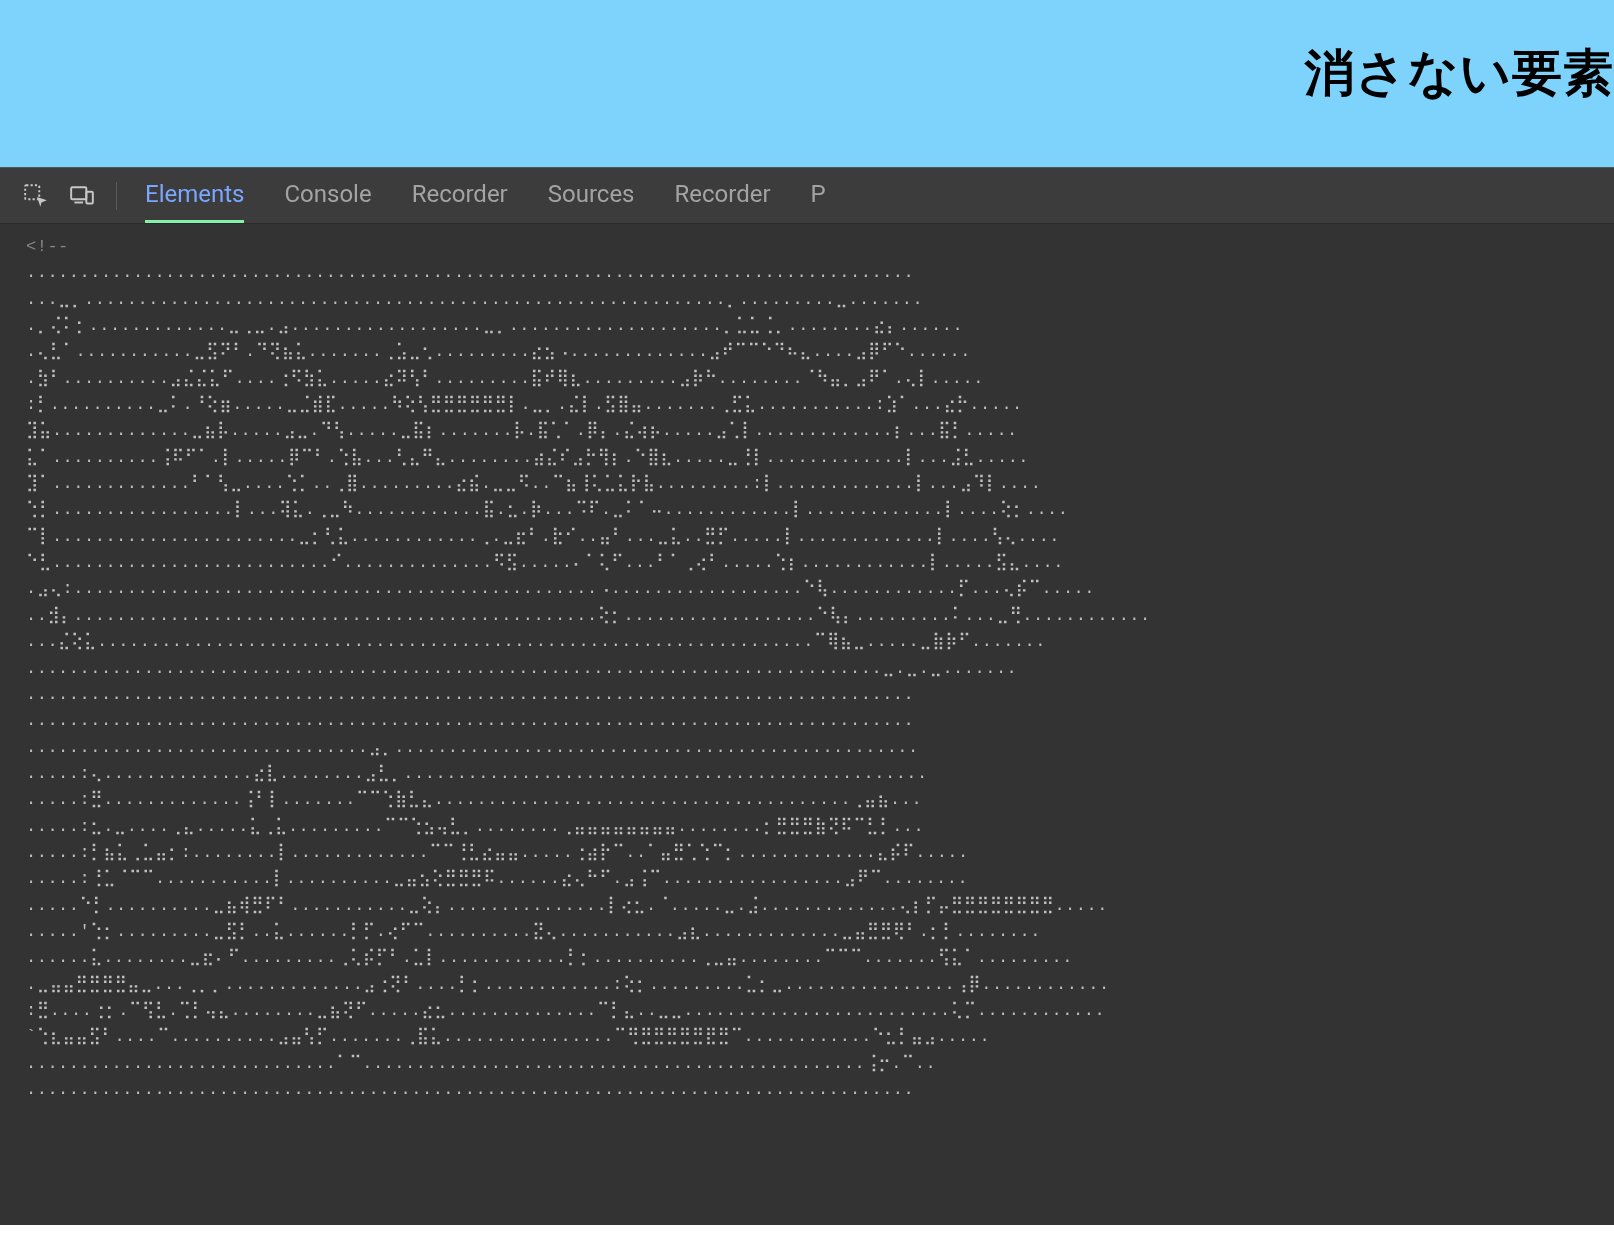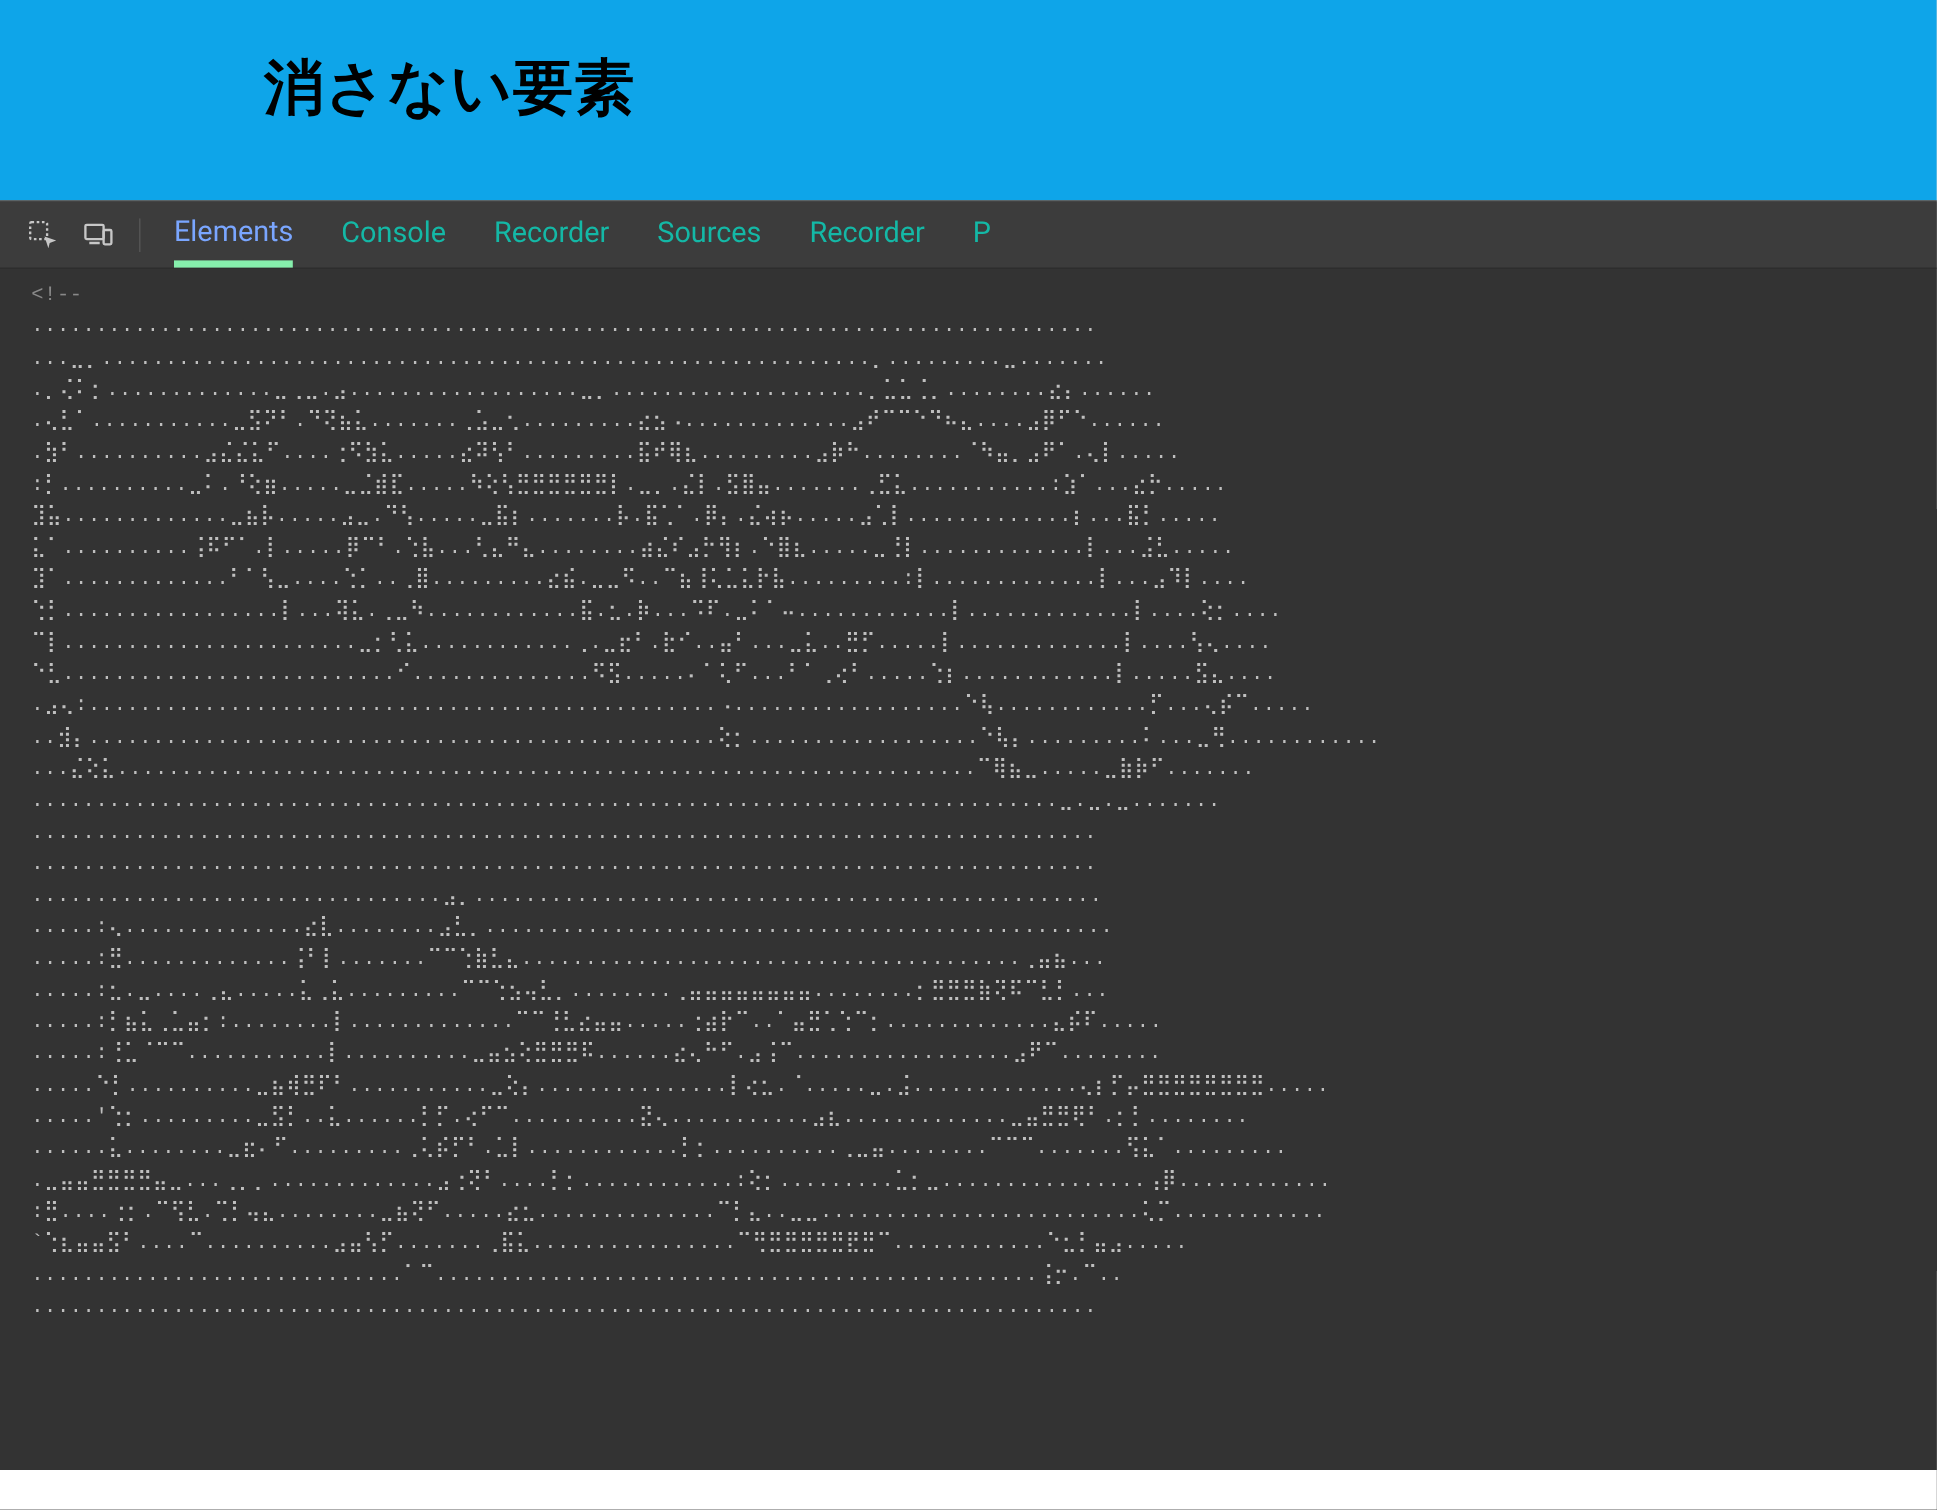--- a/index.html
+++ b/index.html
@@ -8,22 +8,23 @@
       box-sizing: border-box;
     }
     body {
       font-family: -apple-system, BlinkMacSystemFont, "Segoe UI", Roboto, sans-serif;
       background: #ffffff;
       width: 1614px;
       height: 1258px;
       overflow: hidden;
     }
     .page-header {
-      background: #0ea5e9;
+      background: #7dd3fc;
       padding: 40px 0 60px 0;
+      text-align: right;
     }
     .page-title {
       font-size: 50px;
       font-weight: 700;
       color: #000000;
       margin-left: 220px;
       letter-spacing: 1px;
     }
     .devtools-panel {
       background: #3c3c3c;
@@ -61,32 +62,32 @@
       margin: 0 12px 0 6px;
     }
     .tab-strip {
       display: flex;
       align-items: center;
       height: 100%;
       gap: 40px;
       padding-left: 16px;
     }
     .tab {
-      color: #14b8a6;
+      color: #a3a3a3;
       font-size: 24px;
       height: 100%;
       display: flex;
       align-items: center;
       cursor: pointer;
       border-bottom: 3px solid transparent;
       position: relative;
     }
     .tab.active {
       color: #7aa6ff;
-      border-bottom: 6px solid #86efac;
+      border-bottom: 3px solid #86efac;
     }
     .tab-badge-icon {
       margin-left: 8px;
       display: inline-flex;
       align-items: center;
     }
     .tab-badge-icon svg {
       width: 22px;
       height: 22px;
     }

